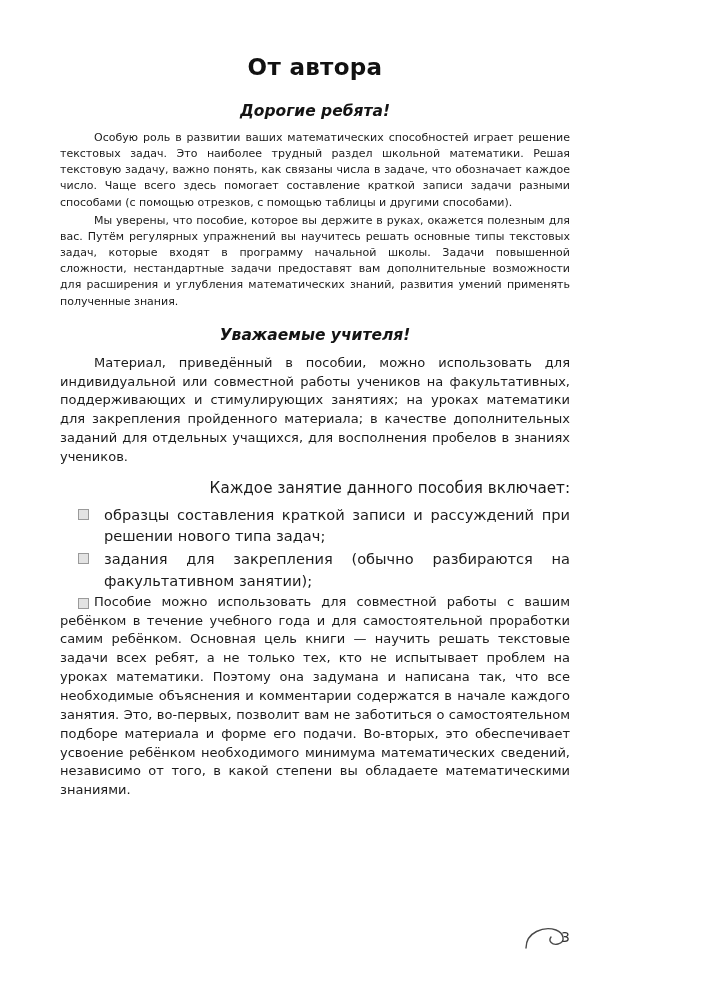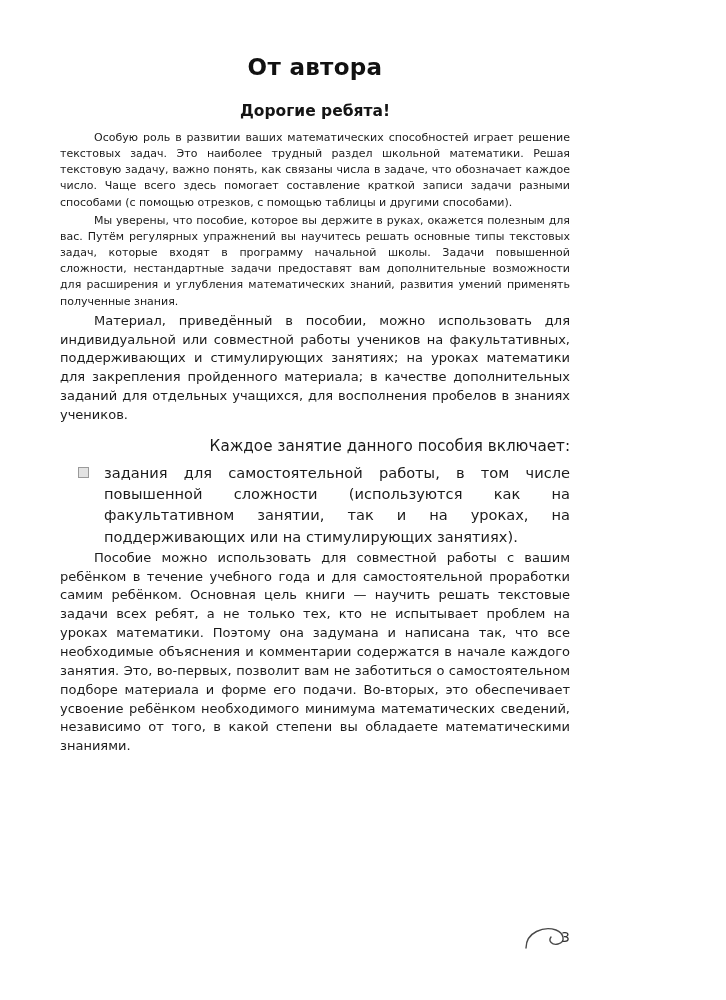--- a/index.html
+++ b/index.html
@@ -24,20 +24,21 @@
   .page-title {
     text-align: center;
     font-size: 23px;
     font-weight: bold;
     letter-spacing: 0.3px;
     margin: 8px 0 22px 0;
     color: #111111;
   }
   .salutation {
     text-align: center;
+    font-style: italic;
     font-size: 15.5px;
     font-weight: bold;
     margin: 16px 0 10px 0;
     color: #141414;
   }
   .salutation.first {
     margin-top: 4px;
   }
   p.body-par {
     font-size: 11px;
@@ -110,29 +111,34 @@
 
   <h1 class="page-title">От автора</h1>
 
   <div class="section">
     <div class="salutation first">Дорогие ребята!</div>
     <p class="body-par">Особую роль в развитии ваших математических способностей играет решение текстовых задач. Это наиболее трудный раздел школьной математики. Решая текстовую задачу, важно понять, как связаны числа в задаче, что обозначает каждое число. Чаще всего здесь помогает составление краткой записи задачи разными способами (с помощью отрезков, с помощью таблицы и другими способами).</p>
     <p class="body-par">Мы уверены, что пособие, которое вы держите в руках, окажется полезным для вас. Путём регулярных упражнений вы научитесь решать основные типы текстовых задач, которые входят в программу начальной школы. Задачи повышенной сложности, нестандартные задачи предоставят вам дополнительные возможности для расширения и углубления математических знаний, развития умений применять полученные знания.</p>
   </div>
 
   <div class="section">
+    <div class="salutation">Уважаемые учителя!</div>
     <p class="body-par small">Материал, приведённый в пособии, можно использовать для индивидуальной или совместной работы учеников на факультативных, поддерживающих и стимулирующих занятиях; на уроках математики для закрепления пройденного материала; в качестве дополнительных заданий для отдельных учащихся, для восполнения пробелов в знаниях учеников.</p>
     <p class="lead-in">Каждое занятие данного пособия включает:</p>
     <ul class="bullets">
       <li>
         <span class="sq-bullet"></span>
+        <span>образцы составления краткой записи и рассуждений при решении нового типа задач;</span>
       </li>
       <li>
         <span class="sq-bullet"></span>
-        <span>задания для самостоятельной работы, в том числе повышенной сложности (используются как на факультативном занятии, так и на уроках, на поддерживающих или на стимулирующих занятиях).</span>
+        <span>задания для закрепления (обычно разбираются на факультативном занятии);</span>
+      </li>
+      <li>
+        <span class="sq-bullet"></span>
       </li>
     </ul>
   </div>
 
   <div class="section">
     <p class="body-par small">Пособие можно использовать для совместной работы с вашим ребёнком в течение учебного года и для самостоятельной проработки самим ребёнком. Основная цель книги — научить решать текстовые задачи всех ребят, а не только тех, кто не испытывает проблем на уроках математики. Поэтому она задумана и написана так, что все необходимые объяснения и комментарии содержатся в начале каждого занятия. Это, во-первых, позволит вам не заботиться о самостоятельном подборе материала и форме его подачи. Во-вторых, это обеспечивает усвоение ребёнком необходимого минимума математических сведений, независимо от того, в какой степени вы обладаете математическими знаниями.</p>
   </div>
 
   <div class="page-number-wrap">
     <svg width="52" height="34" viewBox="0 0 52 34">

